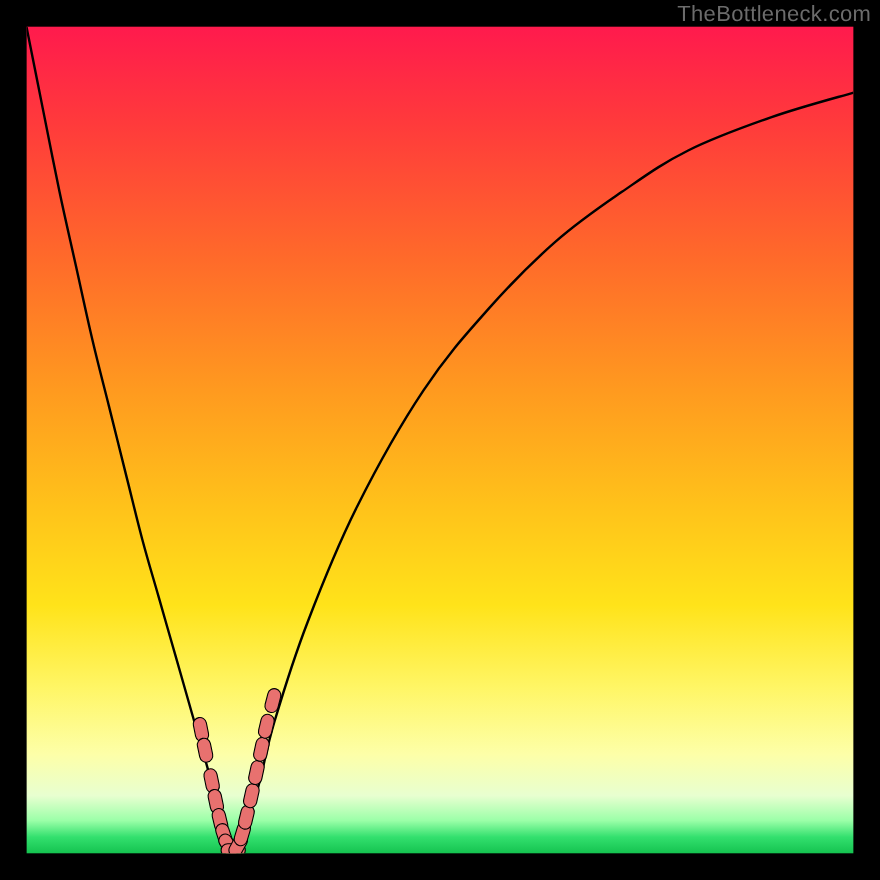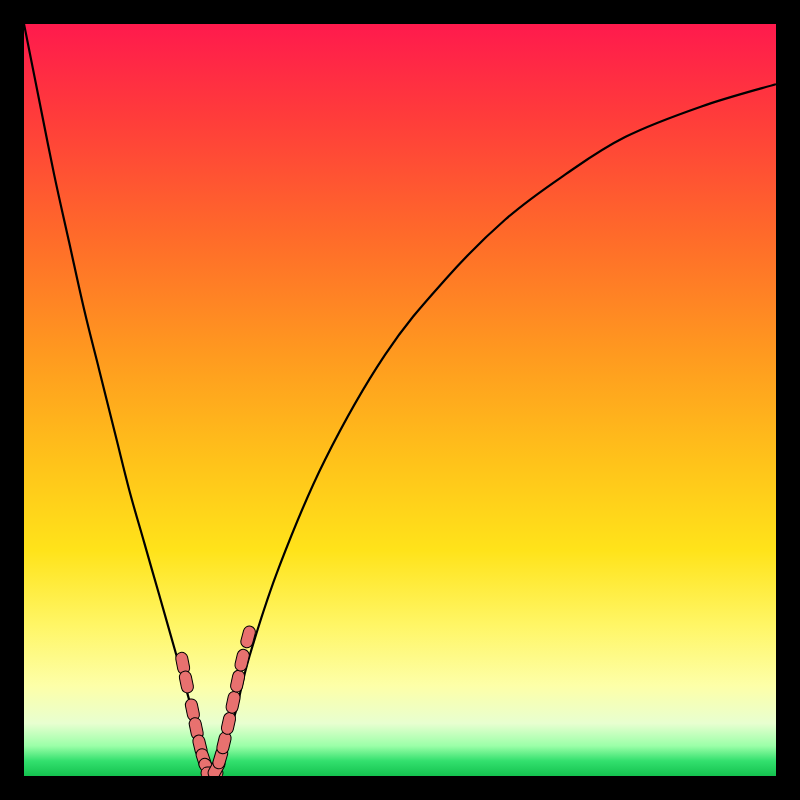--- a/index.html
+++ b/index.html
@@ -59,20 +59,21 @@
     font-size: 20px;
     font-weight: 500;
     letter-spacing: 0.3px;
     user-select: none;
   }
 </style>
 </head>
 <body>
 
 <div class="outer">
+  <div class="watermark">TheBottleneck.com</div>
 
   <div class="plot-frame">
     <div class="plot-bg"></div>
     <svg class="curve-layer" viewBox="0 0 752 752" preserveAspectRatio="none">
       <path id="curve-path" fill="none" stroke="#000000" stroke-width="2.2" d="M 0.0 0.0 C 2.7 13.5, 9.6 48.1, 15.0 75.2 C 20.5 102.3, 24.7 124.7, 30.1 150.4 C 35.5 176.1, 39.7 193.7, 45.1 218.1 C 50.5 242.4, 54.7 262.7, 60.2 285.8 C 65.6 308.8, 69.8 324.3, 75.2 345.9 C 80.6 367.6, 84.8 384.4, 90.2 406.1 C 95.7 427.7, 99.9 445.9, 105.3 466.2 C 110.7 486.5, 114.9 499.9, 120.3 518.9 C 125.7 537.8, 129.9 552.6, 135.4 571.5 C 140.8 590.5, 145.0 605.2, 150.4 624.2 C 155.8 643.1, 161.4 661.9, 165.4 676.8 C 169.5 691.7, 170.3 696.1, 173.0 706.9 C 175.7 717.7, 177.8 728.8, 180.5 737.0 C 183.2 745.1, 185.3 752.0, 188.0 752.0 C 190.7 752.0, 191.5 747.8, 195.5 737.0 C 199.6 726.1, 205.1 710.8, 210.6 691.8 C 216.0 672.9, 217.5 658.8, 225.6 631.7 C 233.7 604.6, 242.1 576.6, 255.7 541.4 C 269.2 506.2, 281.8 474.1, 300.8 436.2 C 319.8 398.3, 339.3 363.4, 361.0 330.9 C 382.6 298.4, 399.5 280.0, 421.1 255.7 C 442.8 231.3, 459.6 214.5, 481.3 195.5 C 502.9 176.6, 519.8 165.3, 541.4 150.4 C 563.1 135.5, 577.2 125.0, 601.6 112.8 C 626.0 100.6, 649.7 92.2, 676.8 82.7 C 703.9 73.2, 738.5 64.2, 752.0 60.2"></path>
       <g id="markers">
           <rect x="147.7" y="633.2" width="22" height="12" rx="6" ry="6" fill="#e8716f" stroke="#000000" stroke-width="1" transform="rotate(78.7 158.7 639.2)"></rect>
           <rect x="151.4" y="652.0" width="22" height="12" rx="6" ry="6" fill="#e8716f" stroke="#000000" stroke-width="1" transform="rotate(78.2 162.4 658.0)"></rect>
           <rect x="157.4" y="679.8" width="22" height="12" rx="6" ry="6" fill="#e8716f" stroke="#000000" stroke-width="1" transform="rotate(78.2 168.4 685.8)"></rect>
           <rect x="161.2" y="698.6" width="22" height="12" rx="6" ry="6" fill="#e8716f" stroke="#000000" stroke-width="1" transform="rotate(78.2 172.2 704.6)"></rect>

